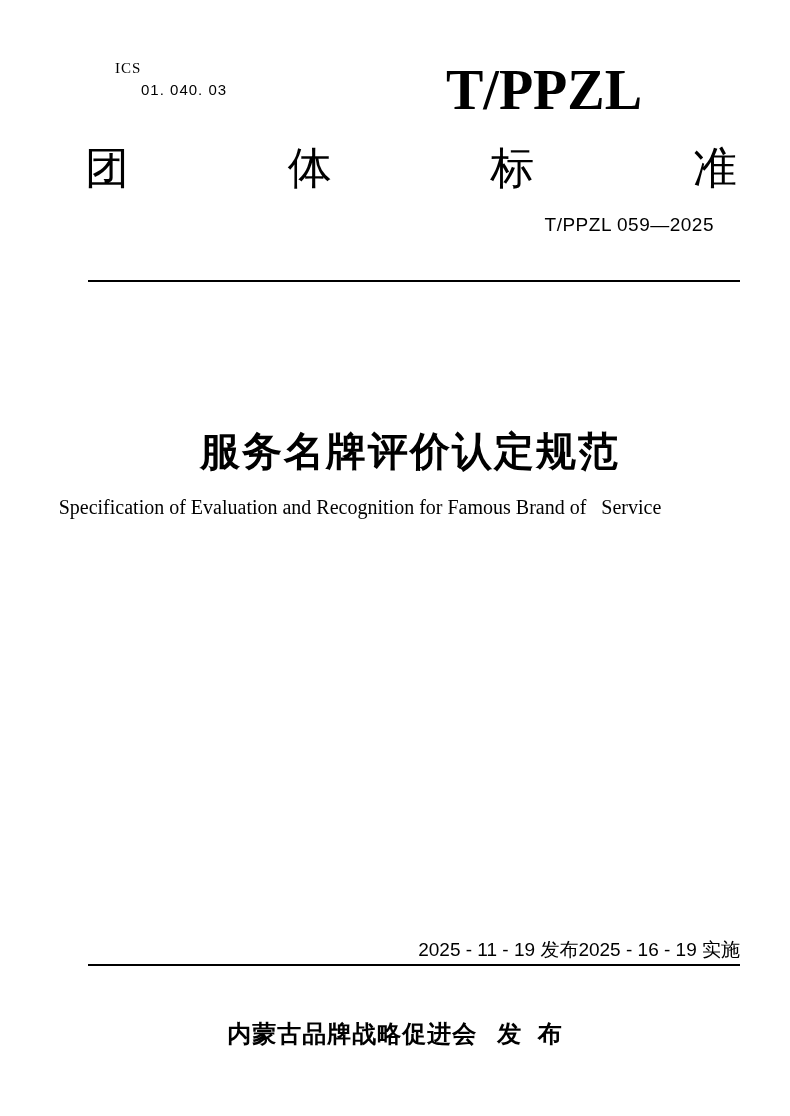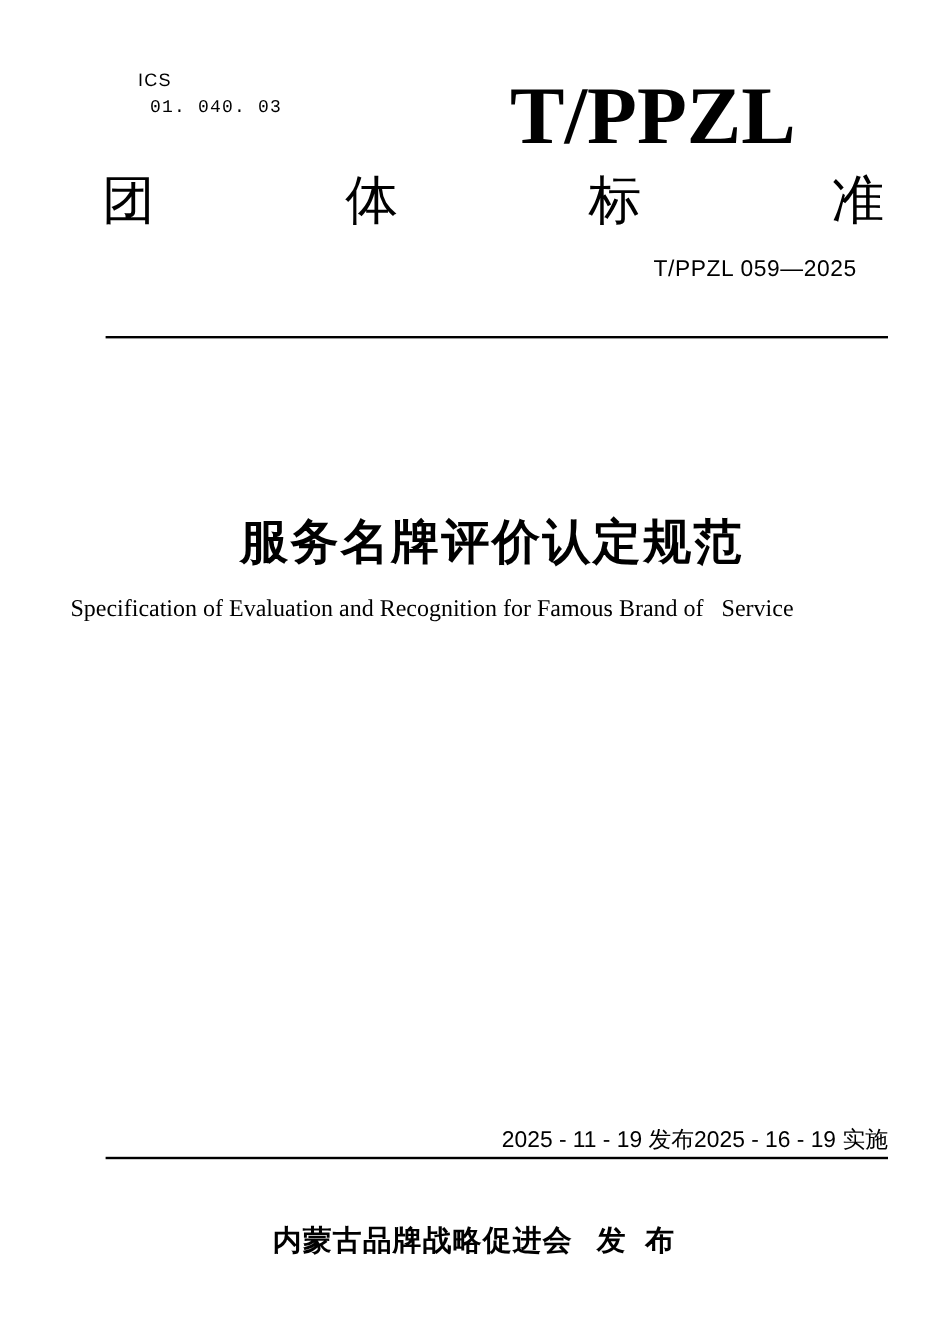--- a/index.html
+++ b/index.html
@@ -16,34 +16,34 @@
 
   .ics-block {
     position: absolute;
     left: 90px;
     top: 36px;
     font-size: 15px;
     line-height: 21px;
   }
   .ics-row { white-space: pre; }
   .ics-label {
-    font-family: Liberation Sans, sans-serif;
+    font-family: Liberation Serif, serif;
     letter-spacing: 1px;
   }
-  .ics-value { margin-left: 10px; letter-spacing: 1px; font-family: Liberation Mono, monospace; }
+  .ics-value { margin-left: 26px; letter-spacing: 1px; }
 
   .logo {
     position: absolute;
     left: 388px;
     top: 62px;
     width: 312px;
     text-align: center;
     font-family: "Liberation Serif", "DejaVu Serif", serif;
     font-weight: bold;
-    font-size: 68px;
+    font-size: 56px;
     line-height: 1;
     letter-spacing: 0px;
     white-space: nowrap;
   }
 
   .type-banner {
     position: absolute;
     left: 85px;
     top: 144px;
     width: 652px;

